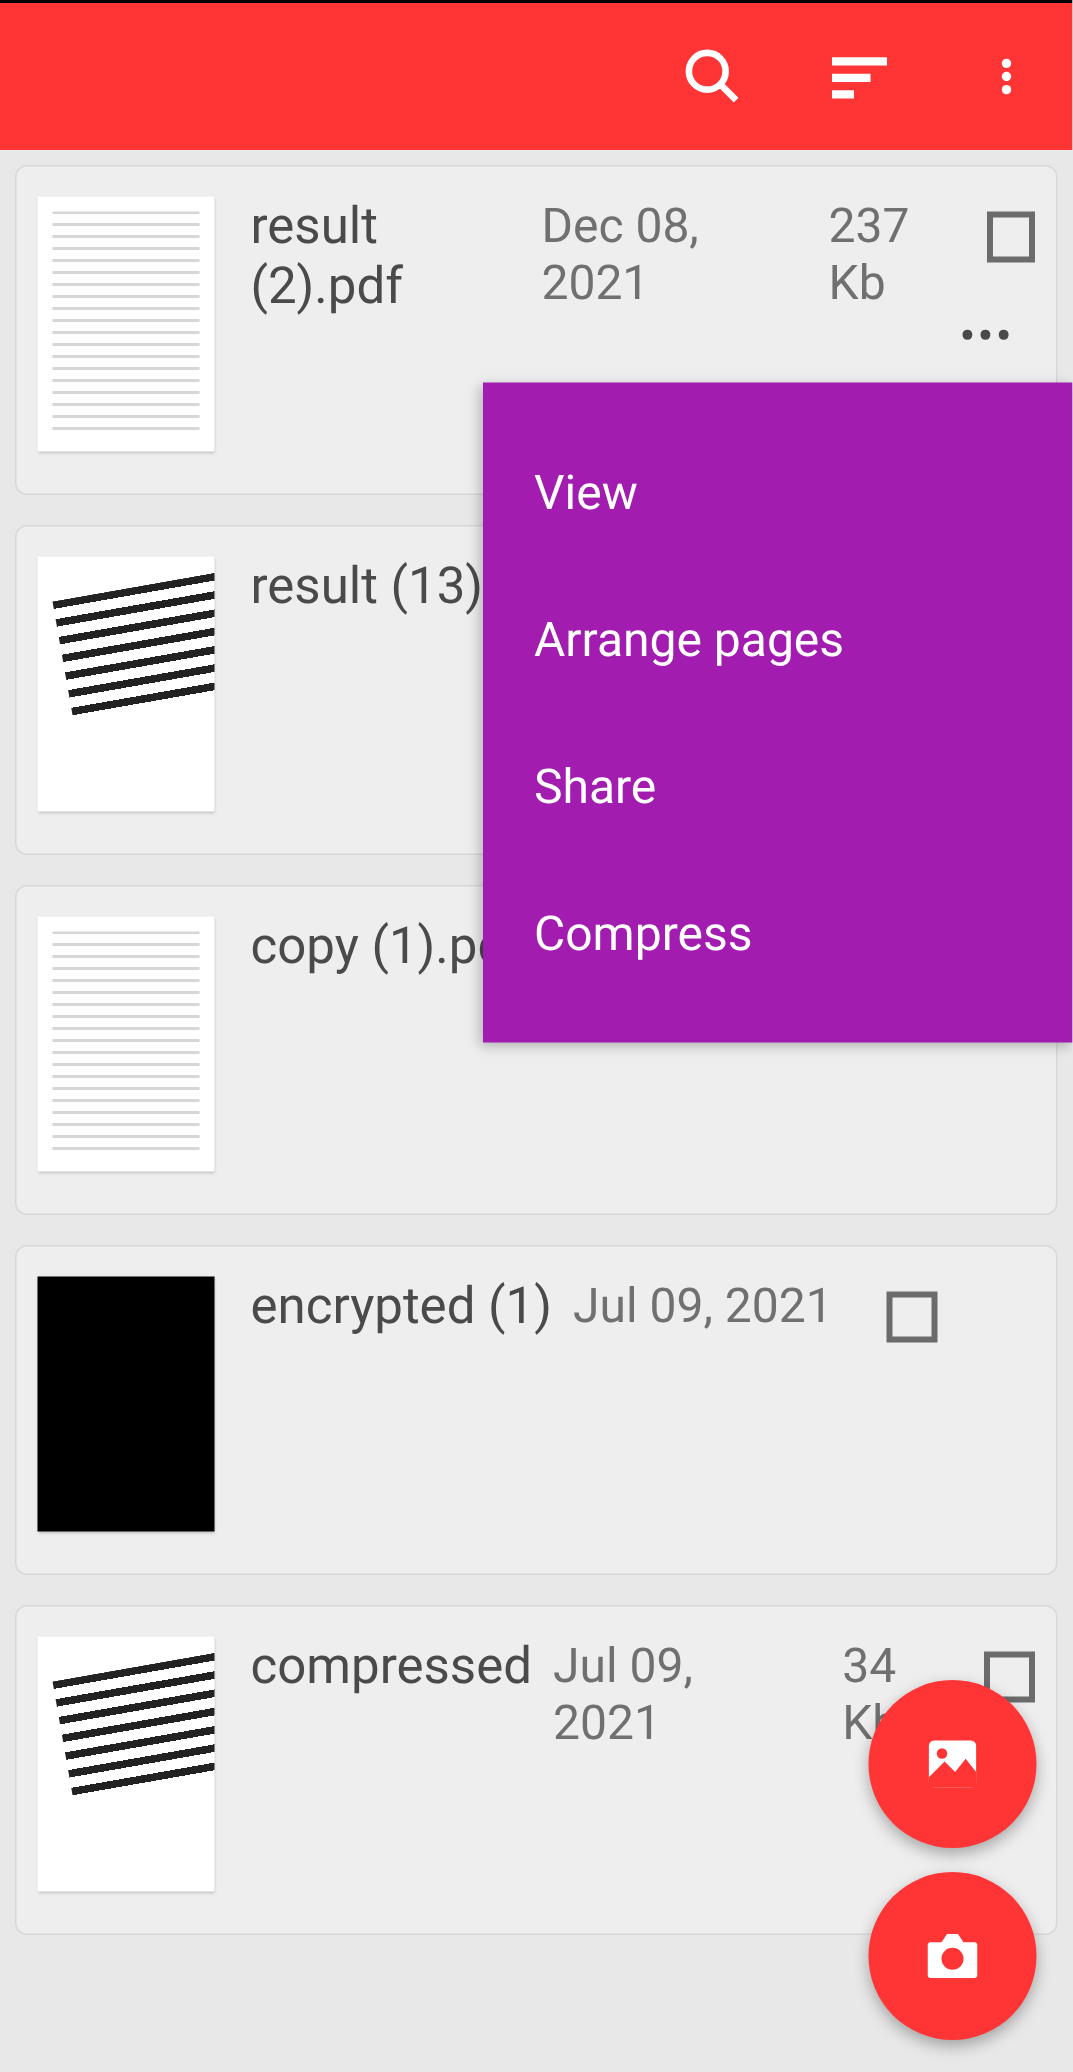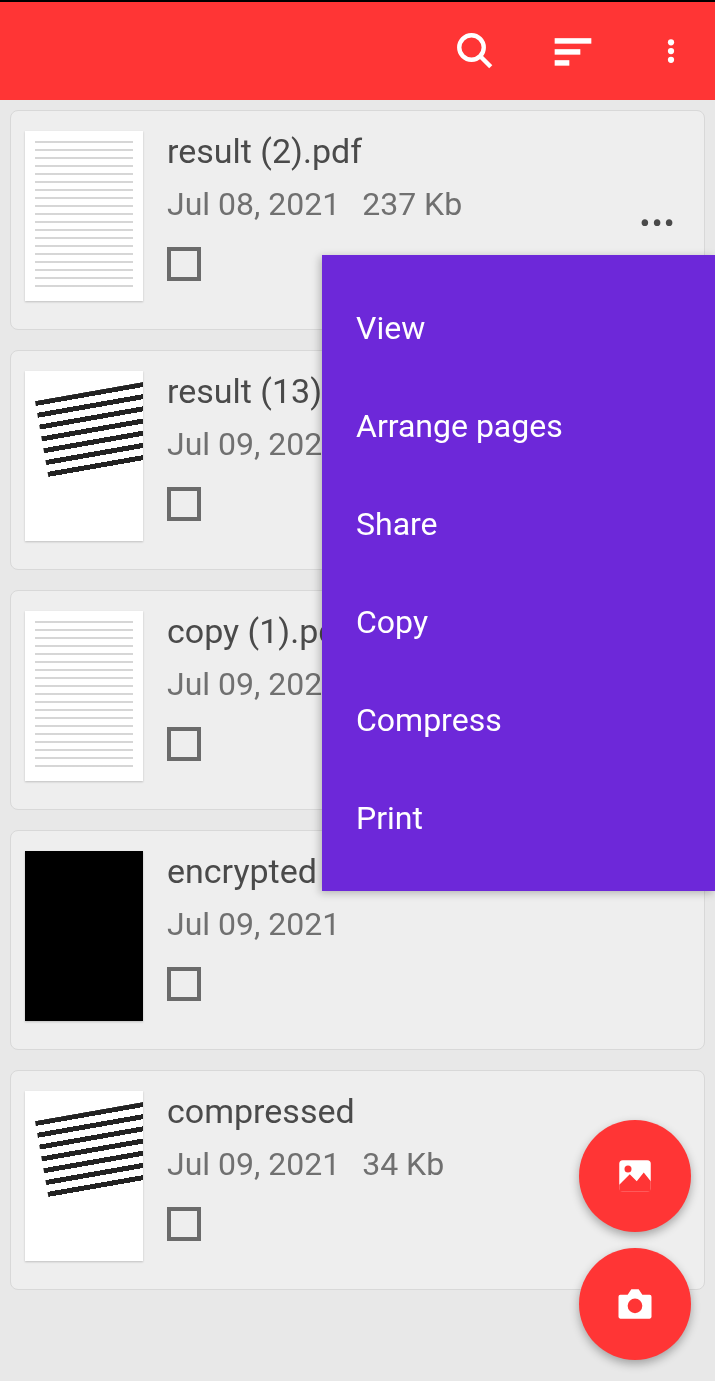--- a/index.html
+++ b/index.html
@@ -77,21 +77,20 @@
       );
     transform: rotate(-10deg);
     transform-origin: top left;
   }
   .thumb.black {
     background: #000;
   }
   .info {
     flex: 1;
     display: flex;
-    flex-direction: column;
     gap: 14px;
   }
   .title {
     font-size: 34px;
     color: #4a4a4a;
   }
   .meta {
     font-size: 32px;
     color: #707070;
     display: flex;
@@ -127,21 +126,21 @@
     box-shadow: 0 4px 10px rgba(0,0,0,0.3);
     cursor: pointer;
   }
   .fab.gallery { top: 1120px; }
   .fab.camera { top: 1248px; }
   .menu {
     position: absolute;
     left: 322px;
     top: 255px;
     width: 393px;
-    background: #6d28d9;
+    background: #a21caf;
     padding: 24px 0;
     box-shadow: -2px 2px 8px rgba(0,0,0,0.25);
   }
   .menu-item {
     padding: 30px 34px;
     font-size: 32px;
     color: #fff;
     cursor: pointer;
   }
 </style>
@@ -173,21 +172,21 @@
   </div>
 </div>
 
 <div class="list">
 
   <div class="card">
     <div class="thumb doc"></div>
     <div class="info">
       <div class="title">result (2).pdf</div>
       <div class="meta">
-        <span>Jul 08, 2021</span>
+        <span>Dec 08, 2021</span>
         <span>237 Kb</span>
       </div>
       <div class="checkbox"></div>
     </div>
     <div class="more">•••</div>
   </div>
 
   <div class="card">
     <div class="thumb tilt"></div>
     <div class="info">
@@ -250,16 +249,14 @@
   <svg width="44" height="44" viewBox="0 0 24 24" fill="#fff">
     <path d="M4 7 H8 L10 4 H14 L16 7 H20 A1 1 0 0 1 21 8 V19 A1 1 0 0 1 20 20 H4 A1 1 0 0 1 3 19 V8 A1 1 0 0 1 4 7 Z"></path>
     <circle cx="12" cy="13" r="4" fill="#ff3535"></circle>
   </svg>
 </div>
 
 <div class="menu">
   <div class="menu-item">View</div>
   <div class="menu-item">Arrange pages</div>
   <div class="menu-item">Share</div>
-  <div class="menu-item">Copy</div>
   <div class="menu-item">Compress</div>
-  <div class="menu-item">Print</div>
 </div>
 
 </body></html>

